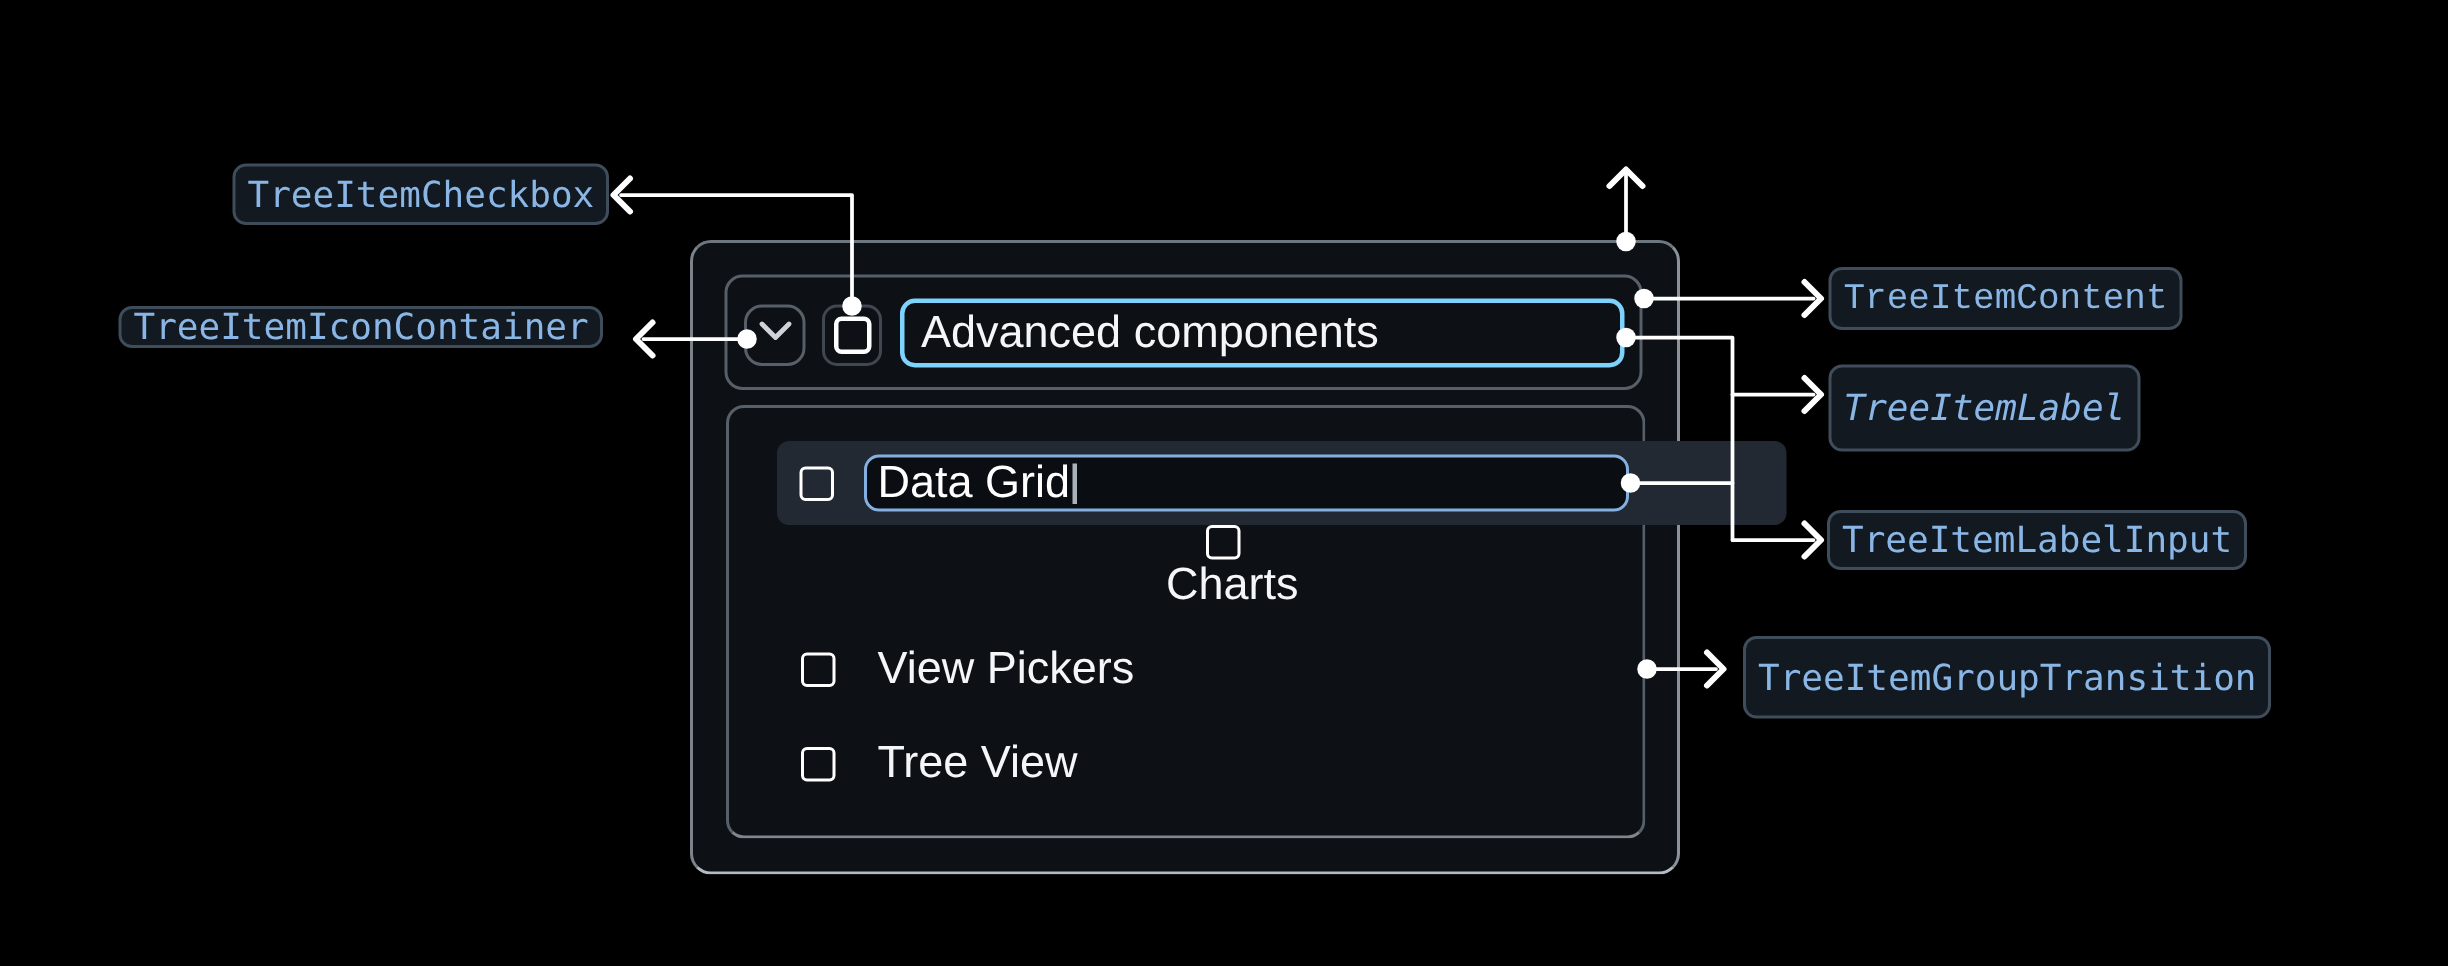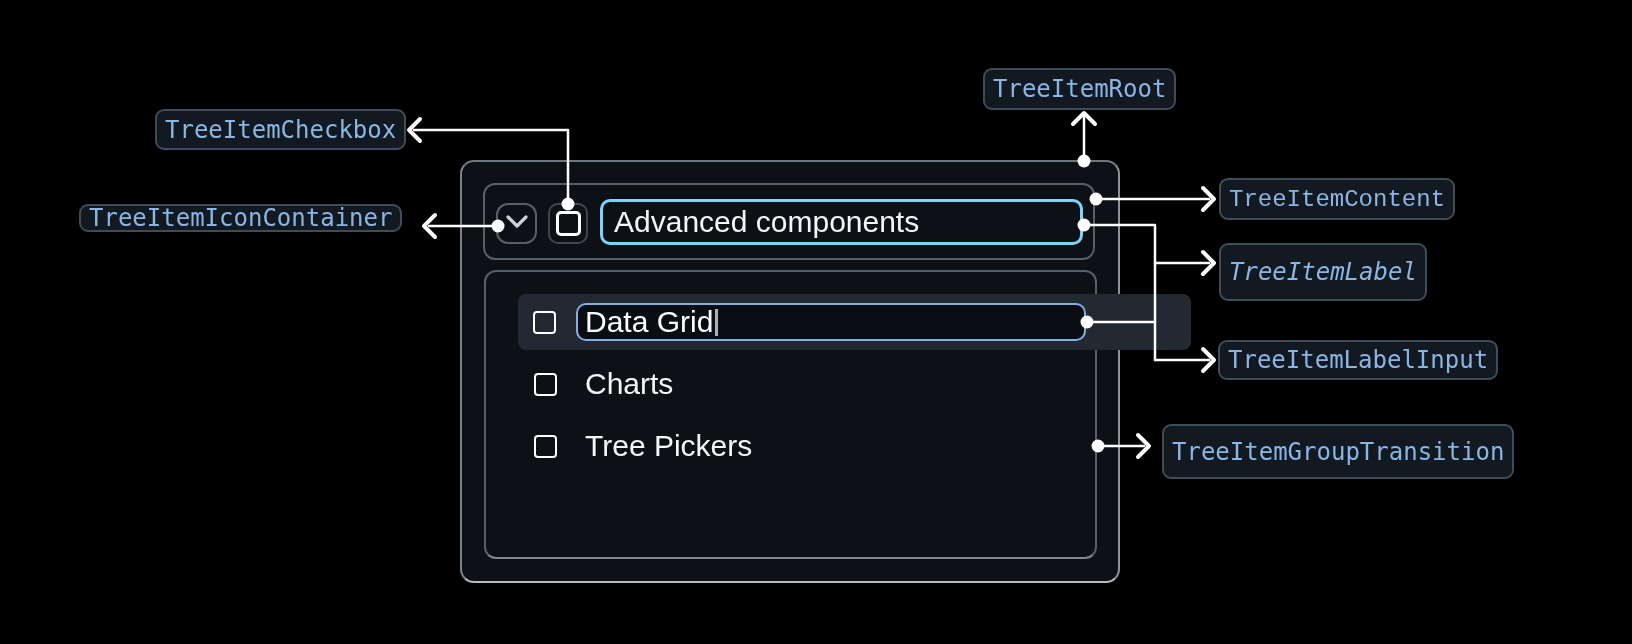--- a/index.html
+++ b/index.html
@@ -111,21 +111,21 @@
     display: flex; align-items: center;
     cursor: pointer;
   }
   .tree-row .cb-small { margin-left: 16px; flex: 0 0 auto; }
   .tree-row .row-label {
     margin-left: 28px;
     color: #f4f6f8;
     font-size: 30px;
     white-space: nowrap;
   }
-  .row-charts { top: 364px; }
+  .row-charts { top: 350px; flex-direction: column; }
   .row-datepickers { top: 426px; }
   .row-treeview { top: 489px; }
 
   
   .badge {
     position: absolute;
     display: inline-flex; align-items: center; justify-content: center;
     padding: 0 8px;
     background: #121921;
     border: 2px solid #3f4c5a;
@@ -186,27 +186,28 @@
     </div>
   </div>
 
   <div class="tree-row row-charts">
     <span class="cb cb-small"></span>
     <span class="row-label">Charts</span>
   </div>
 
   <div class="tree-row row-datepickers">
     <span class="cb cb-small"></span>
-    <span class="row-label">Tree Pickers</span>
-  </div>
-
-
-  <div class="badge badge-root">
-    <span>TreeItemRoot</span>
-  </div>
+    <span class="row-label">View Pickers</span>
+  </div>
+
+  <div class="tree-row row-treeview">
+    <span class="cb cb-small"></span>
+    <span class="row-label">Tree View</span>
+  </div>
+
   <div class="badge badge-checkbox">
     <span>TreeItemCheckbox</span>
   </div>
   <div class="badge badge-iconcont">
     <span>TreeItemIconContainer</span>
   </div>
   <div class="badge badge-content">
     <span>TreeItemContent</span>
   </div>
   <div class="badge badge-label">

